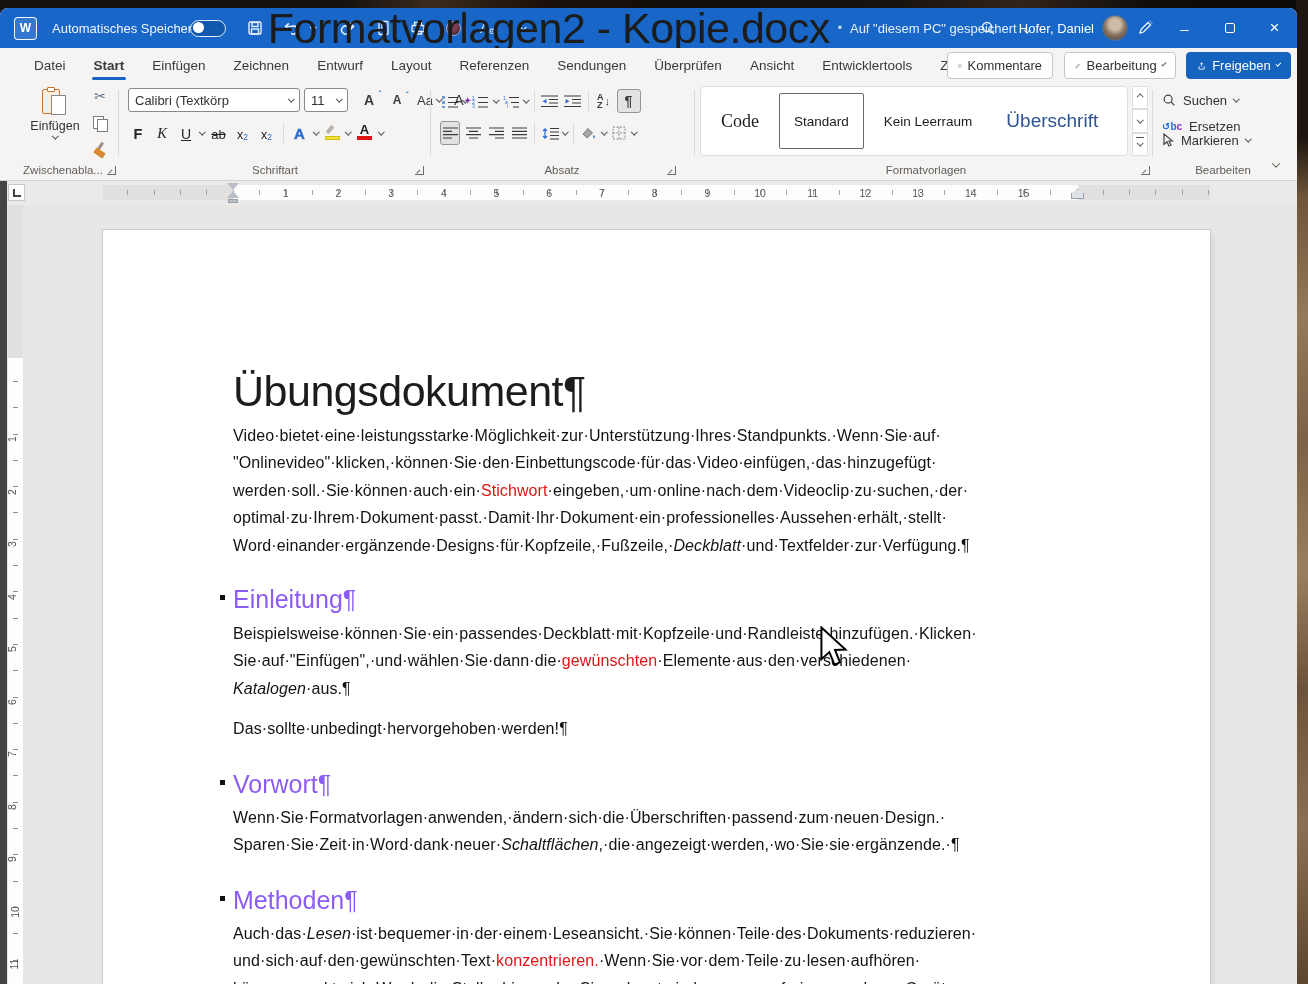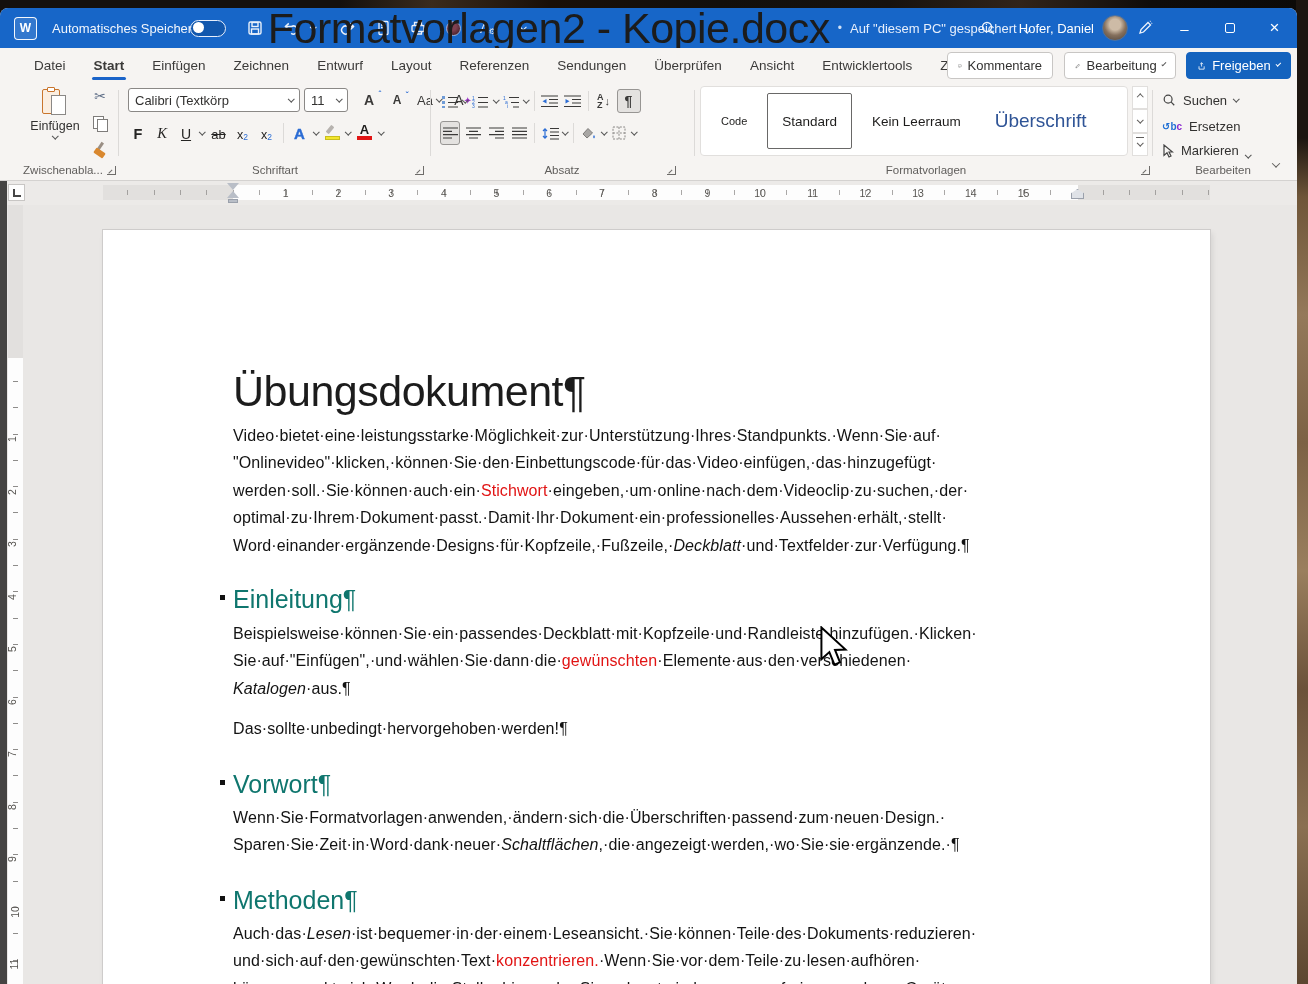--- a/index.html
+++ b/index.html
@@ -116,33 +116,33 @@
   .pic.boxed { border:1px solid #979593; background:#e4e2e0; border-radius:3px; }
   .pilc-btn { font-size:14px; font-weight:bold; width:24px; }
   .sort-ic { font-size:9px; font-weight:bold; line-height:8px; display:flex; align-items:center; gap:1px; color:#2b6cd4; }
   .sort-ic .az { display:flex; flex-direction:column; color:#3b3a39; }
   .arrow-dn { color:#3b3a39; font-size:11px; }
 
   
   .styles-panel { position:absolute; left:0; top:4px; width:428px; height:70px; background:#fff; border:1px solid #e1dfdd; border-radius:4px; display:flex; align-items:center; padding:0 6px; gap:6px; }
   .style-card { height:56px; flex:none; display:flex; align-items:center; justify-content:center; padding:0 14px; border-radius:2px; color:#1d1c1b; }
   .style-card.sel { border:1.5px solid #696867; box-shadow:0 0 0 3px #fff inset; }
-  .st-code { font-family:Liberation Sans, sans-serif; font-size:11px; }
+  .st-code { font-family:Liberation Serif, serif; font-size:18px; }
   .st-standard { font-size:13.5px; }
   .st-keinleer { font-size:13.5px; }
   .st-ueber { font-size:19px; color:#2f5496; font-weight:300; }
   .styles-scroll { position:absolute; left:432px; top:4px; width:16px; height:70px; display:flex; flex-direction:column; }
   .ss-btn { flex:1; border:1px solid #e1dfdd; background:#fff; display:flex; align-items:center; justify-content:center; color:#605e5c; }
   .ss-btn .chv { width:4.5px; height:4.5px; }
   .ss-more { position:relative; }
   .ss-more::before { content:""; position:absolute; top:3px; left:3px; right:3px; height:1.2px; background:#605e5c; }
 
   
   .edit-row { position:absolute; left:4px; height:24px; display:flex; align-items:center; gap:7px; font-size:13px; color:#323130; }
-  .er1 { top:6px; } .er2 { top:32px; } .er3 { top:52px;align-items:flex-end; }
+  .er1 { top:6px; } .er2 { top:32px; } .er3 { top:46px; }
   .replace-ic { font-size:10px; font-weight:bold; }
   .replace-ic .rb { color:#1f6fd4; } .replace-ic .rc { color:#8a2bd0; }
 
   .collapse-ribbon { position:absolute; right:18px; bottom:8px; color:#605e5c; }
 
   
   .rulerbar { position:absolute; left:0; top:173px; width:100%; height:24px; background:#eceae8; }
   .tabsel-box { position:absolute; left:8px; top:3px; width:17px; height:17px; background:#fdfdfd; border:1px solid #c8c6c4; display:flex; align-items:center; justify-content:center; }
   .tabsel-L { width:8px; height:8px; border-left:2px solid #444; border-bottom:2px solid #444; }
   .hruler { position:absolute; left:103px; top:4px; width:1107px; height:15px; background:#e2e0de; }
@@ -161,21 +161,21 @@
   .left-dark { position:absolute; left:0; top:173px; width:7px; height:803px; background:#454443; }
   .vruler { position:absolute; left:8px; top:0; width:15px; height:779px; background:#e2e0de; }
   .vruler .vwhite { position:absolute; left:0; top:153px; width:15px; height:626px; background:#fdfdfd;
     background-image:repeating-linear-gradient(180deg,#8e8c8a 0 1px,transparent 1px 26.3px); background-size:5px 100%; background-repeat:no-repeat; background-position:5px 23px; }
   .vnum { position:absolute; left:1px; font-size:10.5px; color:#55534f; transform:rotate(-90deg); }
 
   .page { position:absolute; left:103px; top:25px; width:1107px; height:920px; background:#fff;
     box-shadow:0 0 0 1px #cecccb, 2px 3px 6px rgba(0,0,0,.10); }
   .textcol { position:absolute; left:130px; top:0; width:845px; height:100%; color:#131313; }
   .doc-title { font-size:43px; letter-spacing:-.5px; color:#1c1c1c; line-height:50px; white-space:nowrap; }
-  .doc-heading { font-size:25px; color:#0f766e; line-height:33px; white-space:nowrap; position:relative; }
+  .doc-heading { font-size:25px; color:#8b5cf6; line-height:33px; white-space:nowrap; position:relative; }
   .doc-heading .hbullet { position:absolute; left:-13px; top:12px; width:5px; height:5px; background:#111; }
   .doc-line { font-size:16px; line-height:27.4px; white-space:nowrap; letter-spacing:.1px; }
   .run-red { color:#e11414; }
   .run-it { font-style:italic; }
   .run-mark { font-weight:400; }
   .doc-block { position:absolute; left:0; }
 
   
   .cursor { position:absolute; left:820px; top:618px; z-index:50; pointer-events:none; }
 </style>

